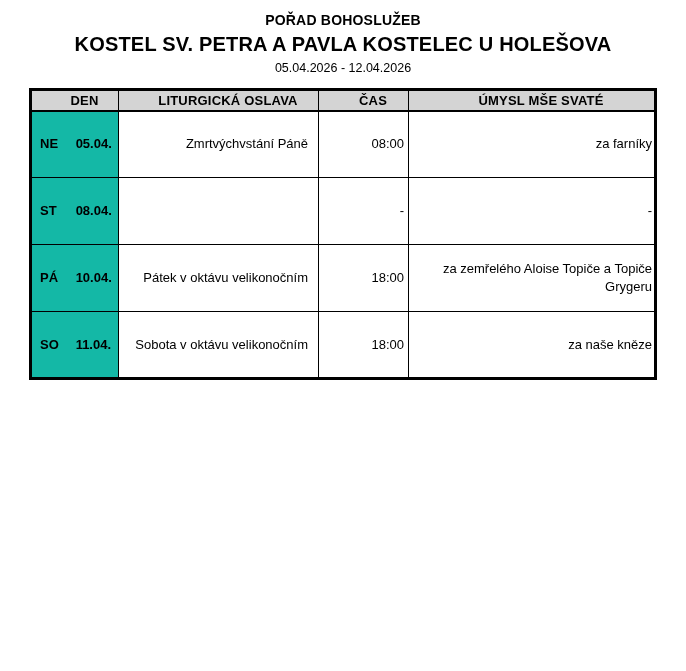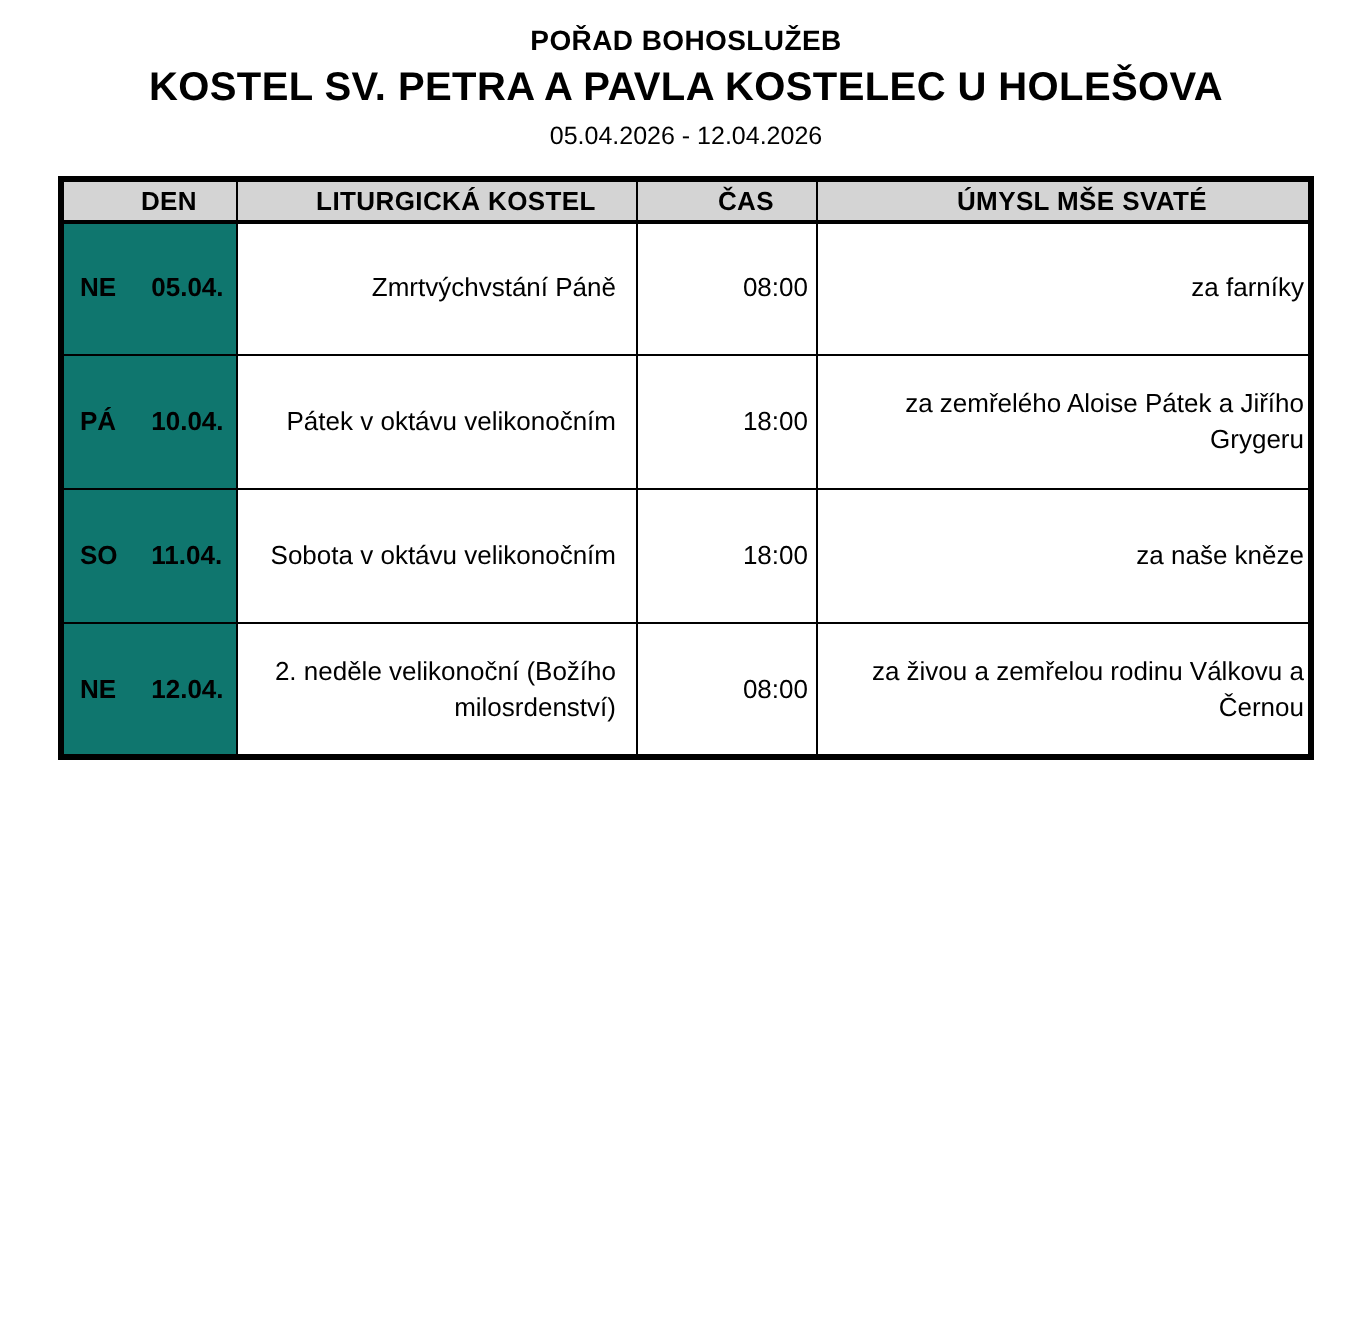--- a/index.html
+++ b/index.html
@@ -59,21 +59,21 @@
   }
   tbody td {
     font-size: 13px;
     height: 67px;
     vertical-align: middle;
     text-align: right;
     line-height: 1.35;
     padding: 2px 4px;
   }
   td.day-cell {
-    background: #0f766e;
+    background: #14b8a6;
     text-align: left;
     font-weight: bold;
     padding-left: 8px;
     white-space: nowrap;
   }
   td.day-cell .day-abbrev {
     display: inline-block;
     min-width: 26px;
   }
   td.day-cell .day-date {
@@ -97,65 +97,65 @@
   <table class="schedule">
     <colgroup>
       <col class="c-den">
       <col class="c-osl">
       <col class="c-cas">
       <col class="c-umysl">
     </colgroup>
     <thead>
       <tr>
         <th>DEN</th>
-        <th>LITURGICKÁ KOSTEL</th>
+        <th>LITURGICKÁ OSLAVA</th>
         <th>ČAS</th>
         <th>ÚMYSL MŠE SVATÉ</th>
       </tr>
     </thead>
     <tbody id="schedule-rows">
   <tr>
     <td class="day-cell">
       <span class="day-abbrev">NE</span>
       <span class="day-date">05.04.</span>
     </td>
     <td class="celebration-cell">Zmrtvýchvstání Páně</td>
     <td class="time-cell">08:00</td>
     <td class="intention-cell">za farníky</td>
   </tr>
 
 
 
+  <tr>
+    <td class="day-cell">
+      <span class="day-abbrev">ST</span>
+      <span class="day-date">08.04.</span>
+    </td>
+    <td class="celebration-cell"></td>
+    <td class="time-cell">-</td>
+    <td class="intention-cell">-</td>
+  </tr>
 
 
   <tr>
     <td class="day-cell">
       <span class="day-abbrev">PÁ</span>
       <span class="day-date">10.04.</span>
     </td>
     <td class="celebration-cell">Pátek v oktávu velikonočním</td>
     <td class="time-cell">18:00</td>
-    <td class="intention-cell">za zemřelého Aloise Pátek a Jiřího Grygeru</td>
+    <td class="intention-cell">za zemřelého Aloise Topiče a Topiče Grygeru</td>
   </tr>
 
   <tr>
     <td class="day-cell">
       <span class="day-abbrev">SO</span>
       <span class="day-date">11.04.</span>
     </td>
     <td class="celebration-cell">Sobota v oktávu velikonočním</td>
     <td class="time-cell">18:00</td>
     <td class="intention-cell">za naše kněze</td>
   </tr>
 
-  <tr>
-    <td class="day-cell">
-      <span class="day-abbrev">NE</span>
-      <span class="day-date">12.04.</span>
-    </td>
-    <td class="celebration-cell">2. neděle velikonoční (Božího milosrdenství)</td>
-    <td class="time-cell">08:00</td>
-    <td class="intention-cell">za živou a zemřelou rodinu Válkovu a Černou</td>
-  </tr>
 </tbody>
   </table>
 
 </div>
 
 </body></html>

